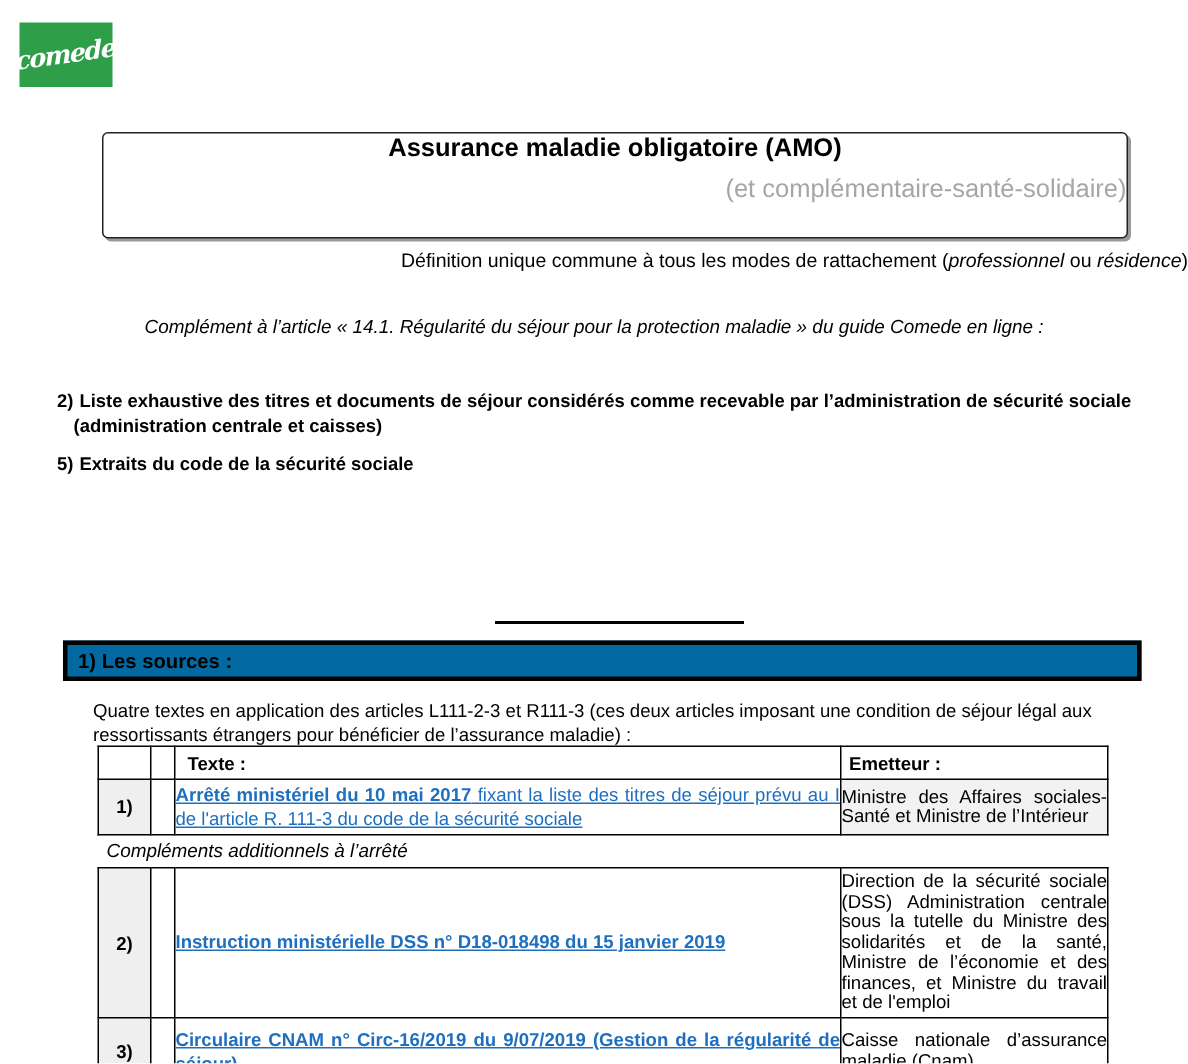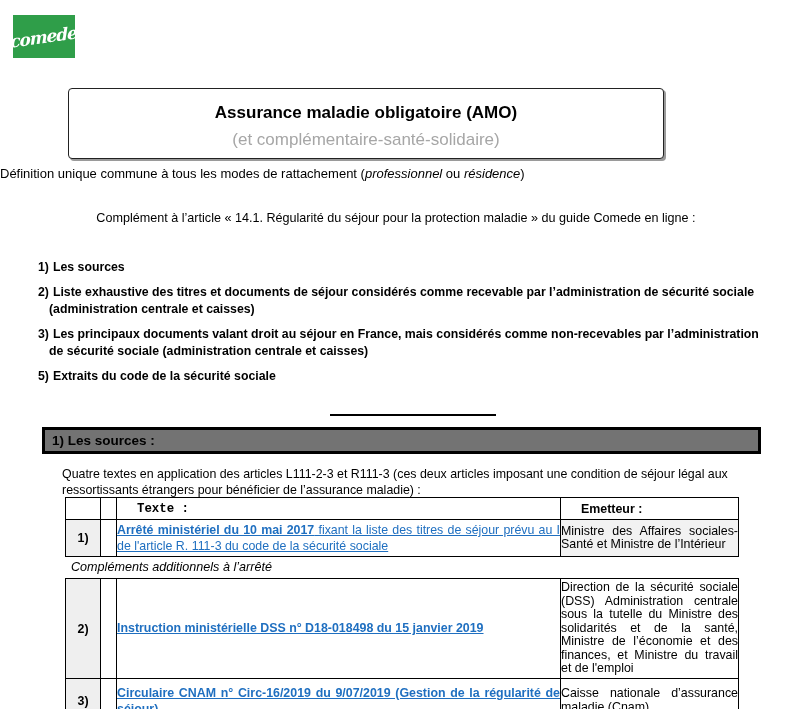--- a/index.html
+++ b/index.html
@@ -15,57 +15,57 @@
   }
   
   .logo{position:absolute;left:13px;top:15px;width:62px;height:43px;
     background:var(--logo-green);display:flex;align-items:center;justify-content:center;}
   .logo span{color:#fff;font-family:"DejaVu Serif",serif;font-style:italic;font-weight:bold;
     font-size:17px;transform:rotate(-8deg) skewX(-6deg);letter-spacing:-1px;}
   
   .title{position:absolute;left:62px;right:18px;top:40px;text-align:center;
     font-size:17.5px;font-weight:bold;letter-spacing:-0.2px;}
   
-  .amo-box{position:absolute;left:68px;top:88px;width:596px;height:71px;
+  .amo-box{position:absolute;left:68px;top:88px;width:684px;height:71px;
     border:1.6px solid #222;border-radius:4px;box-shadow:2px 2px 0 #9a9a9a;
-    text-align:center;padding-top:14px;background:#fff;}
+    text-align:center;padding-top:0;background:#fff;}
   .amo-title{font-size:17px;font-weight:bold;}
-  .amo-subtitle{font-size:17px;color:var(--subtitle-gray);margin-top:7px;}
+  .amo-subtitle{font-size:17px;color:var(--subtitle-gray);margin-top:7px;text-align:right;}
   
-  .definition{position:absolute;left:0;right:0;top:166px;text-align:left;font-size:13px;}
+  .definition{position:absolute;left:0;right:0;top:166px;text-align:right;font-size:13px;}
   .definition i{font-style:italic;}
   
   .complement{position:absolute;left:0;right:0;top:211px;text-align:center;
-    font-size:12.6px;}
+    font-size:12.6px;font-style:italic;}
   .linkline{position:absolute;left:0;right:0;top:231px;text-align:center;
     font-size:12.6px;font-style:italic;}
   a.doclink{color:var(--link-blue);text-decoration:underline;cursor:pointer;}
   a.bold{font-weight:bold;}
   
   .toc{position:absolute;left:38px;right:26px;top:259px;}
   .toc-item{font-size:12.3px;font-weight:bold;line-height:1.38;margin-bottom:8px;
     padding-left:11px;text-indent:-11px;}
   .toc-num{margin-right:4px;}
   
   .separator{position:absolute;left:330px;top:414px;width:166px;border-top:2px solid #000;}
   
   .section-box{position:absolute;left:42px;top:427px;width:719px;height:27px;
     border:3px solid #000;display:flex;align-items:center;padding-left:7px;
-    font-size:13.5px;font-weight:bold;background:#737373;}
+    font-size:13.5px;font-weight:bold;background:#0369a1;}
   
   .intro{position:absolute;left:62px;right:44px;top:466px;text-align:left;
     font-size:12.4px;line-height:1.32;}
   
   .tablewrap{position:absolute;left:65px;top:497px;width:674px;}
   table.t{border-collapse:collapse;table-layout:fixed;width:673px;}
   table.t td{border:1.5px solid #000;vertical-align:middle;font-size:12.4px;}
   col.c1{width:35px;}col.c2{width:16px;}col.c3{width:444px;}col.c4{width:178px;}
   td.hcell{height:22px;font-weight:bold;}
-  td.htexte{padding-left:20px;font-family:Liberation Mono, monospace;}
-  td.hemet{padding-left:20px;}
+  td.htexte{padding-left:8px;}
+  td.hemet{padding-left:5px;}
   td.num{background:#EFEFEF;text-align:center;font-weight:bold;}
   td.texte{padding:2px 0;text-align:justify;line-height:1.3;}
   td.emet{padding:2px 0;font-size:10.4px;line-height:13.5px;text-align:justify;vertical-align:middle;}
   td.shaded{background:#F2F2F2;}
   tr.r1{height:37px;}
   tr.r3{height:45px;}
   tr.r2 td.texte a{font-weight:bold;}
   .note{font-style:italic;font-size:12.6px;margin:3px 0 3px 6px;line-height:15px;}
 </style>
 </head>
@@ -82,23 +82,21 @@
     <div class="amo-title">Assurance maladie obligatoire (AMO)</div>
     <div class="amo-subtitle">(et complémentaire-santé-solidaire)</div>
   </div>
 
   <p class="definition"><span>Définition unique commune à tous les modes de rattachement (</span><i>professionnel</i><span> ou </span><i>résidence</i><span>)</span></p>
 
   <p class="complement">Complément à l’article « 14.1. Régularité du séjour pour la protection maladie » du guide Comede en ligne :</p>
 
 
   <div class="toc">
-    <div class="toc-item"><span class="toc-num">1)</span><span>Les sources</span></div>
     <div class="toc-item"><span class="toc-num">2)</span><span>Liste exhaustive des titres et documents de séjour considérés comme recevable par l’administration de sécurité sociale (administration centrale et caisses)</span></div>
-    <div class="toc-item"><span class="toc-num">3)</span><span>Les principaux documents valant droit au séjour en France, mais considérés comme non-recevables par l’administration de sécurité sociale (administration centrale et caisses)</span></div>
     <div class="toc-item"><span class="toc-num">5)</span><span>Extraits du code de la sécurité sociale</span></div>
   </div>
 
   <div class="separator"></div>
 
   <div class="section-box">
       <span>1) Les sources :</span>
     </div>
 
   <p class="intro">Quatre textes en application des articles L111-2-3 et R111-3 (ces deux articles imposant une condition de séjour légal aux ressortissants étrangers pour bénéficier de l’assurance maladie) :</p>

